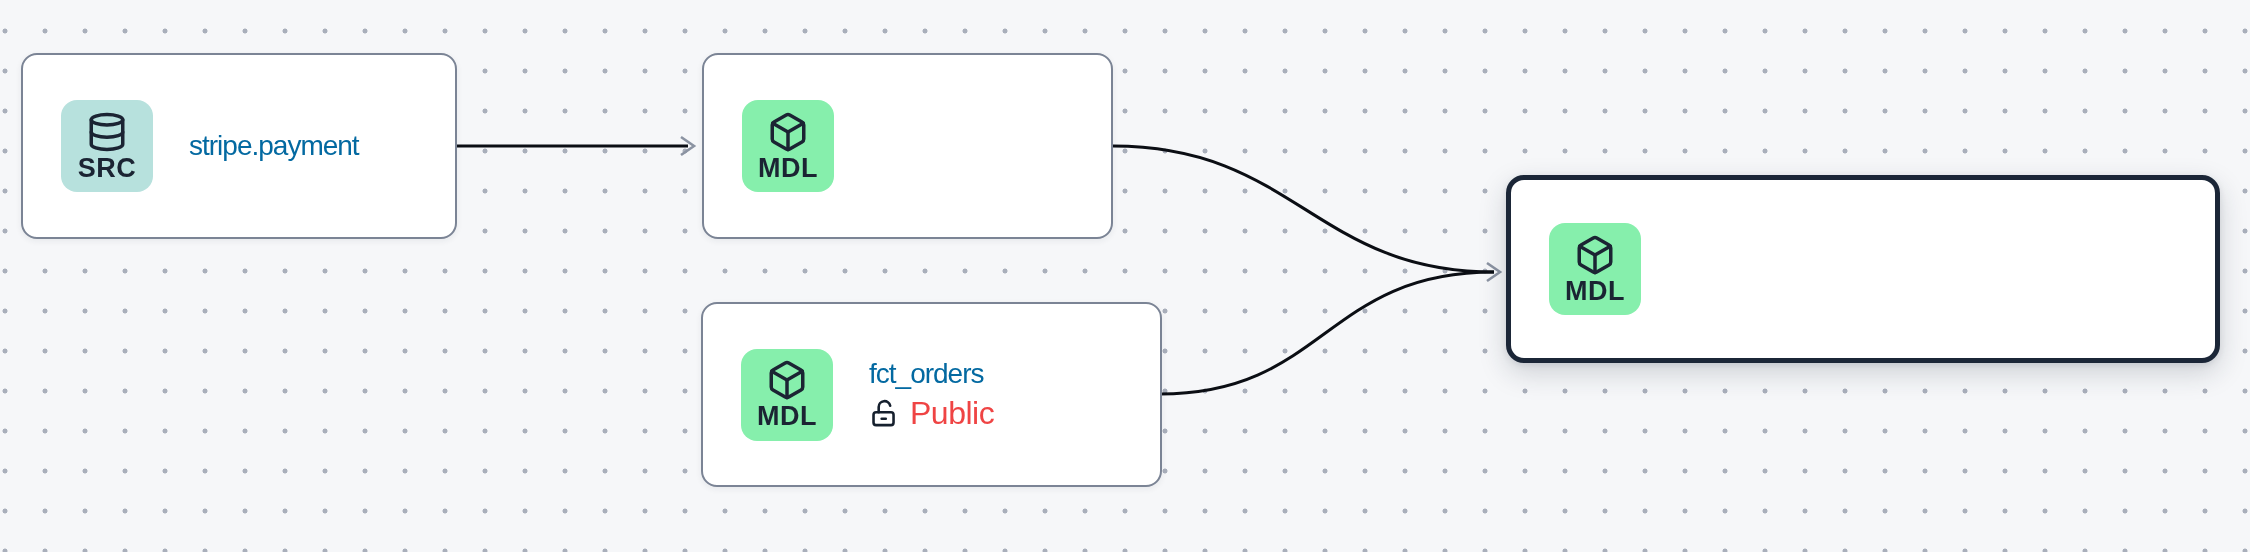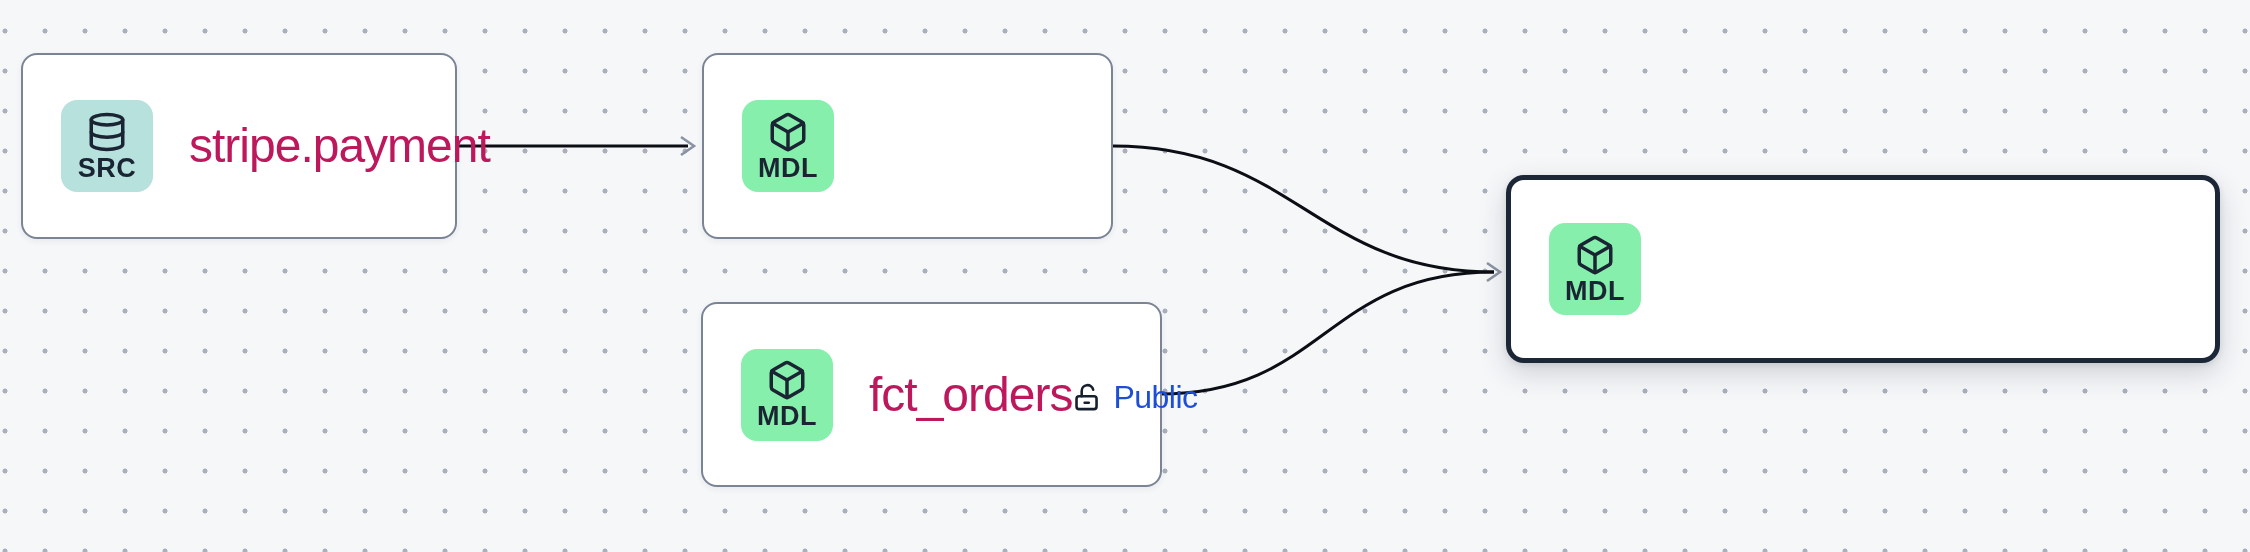--- a/index.html
+++ b/index.html
@@ -51,30 +51,30 @@
     color:#1b2433;
   }
   .badge.src{background:#b7e1dd;}
   .badge.mdl{background:#86efac;}
   .badge svg{width:42px;height:42px;display:block;}
   .badge-label{
     font-size:27px;font-weight:600;letter-spacing:0.5px;line-height:1;
     color:#1b2433;
   }
   .node-label{
-    font-size:48px;letter-spacing:-1px;color:#be185d;line-height:1.15;
+    font-size:28px;letter-spacing:-1px;color:#0369a1;line-height:1.15;
     white-space:nowrap;
   }
-  .node-text-col{display:flex;flex-direction:row;justify-content:flex-end;}
+  .node-text-col{display:flex;flex-direction:column;justify-content:flex-end;}
   .meta-row{
     display:flex;align-items:center;gap:10px;margin-top:6px;
     color:#16202e;
   }
   .meta-row svg{width:31px;height:31px;display:block;}
-  .meta-label{font-size:32px;letter-spacing:-0.5px;line-height:1.1;color:#1d4ed8;}
+  .meta-label{font-size:32px;letter-spacing:-0.5px;line-height:1.1;color:#ef4444;}
 </style>
 </head>
 <body>
 
 <div class="canvas">
 
   <svg class="edge-layer" viewBox="0 0 2250 552">
     <path class="edge" d="M 457 146 L 688 146"></path>
     <polyline class="arrowhead" points="681,137 694,146 681,155"></polyline>
     <path class="edge" d="M 1113 146 C 1295 146 1315 272 1494 272"></path>

